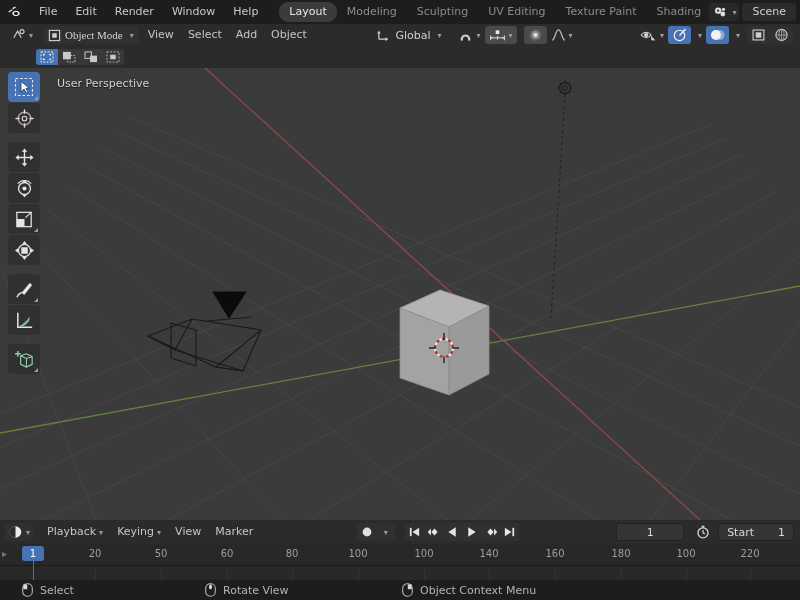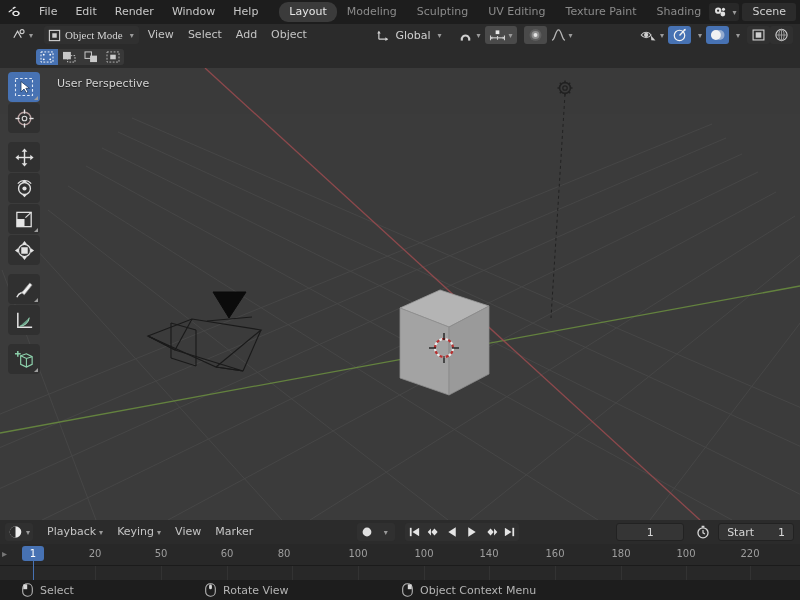--- a/index.html
+++ b/index.html
@@ -625,21 +625,21 @@
     <span style="width:6px"></span>
   </div>
 
   <div class="timeline-ruler">
     <span class="tl-arrow">▸</span>
     <div class="ruler-divider"></div>
 
     <span class="tick-label" style="left:95px">20</span>
     <span class="tick-label" style="left:161px">50</span>
     <span class="tick-label" style="left:227px">60</span>
-    <span class="tick-label" style="left:284px">80</span>
+    <span class="tick-label" style="left:292px">80</span>
     <span class="tick-label" style="left:358px">100</span>
     <span class="tick-label" style="left:424px">100</span>
     <span class="tick-label" style="left:489px">140</span>
     <span class="tick-label" style="left:555px">160</span>
     <span class="tick-label" style="left:621px">180</span>
     <span class="tick-label" style="left:686px">100</span>
     <span class="tick-label" style="left:750px">220</span>
 
     <span class="tick-mark" style="left:95px"></span>
       <span class="tick-mark" style="left:161px"></span>

